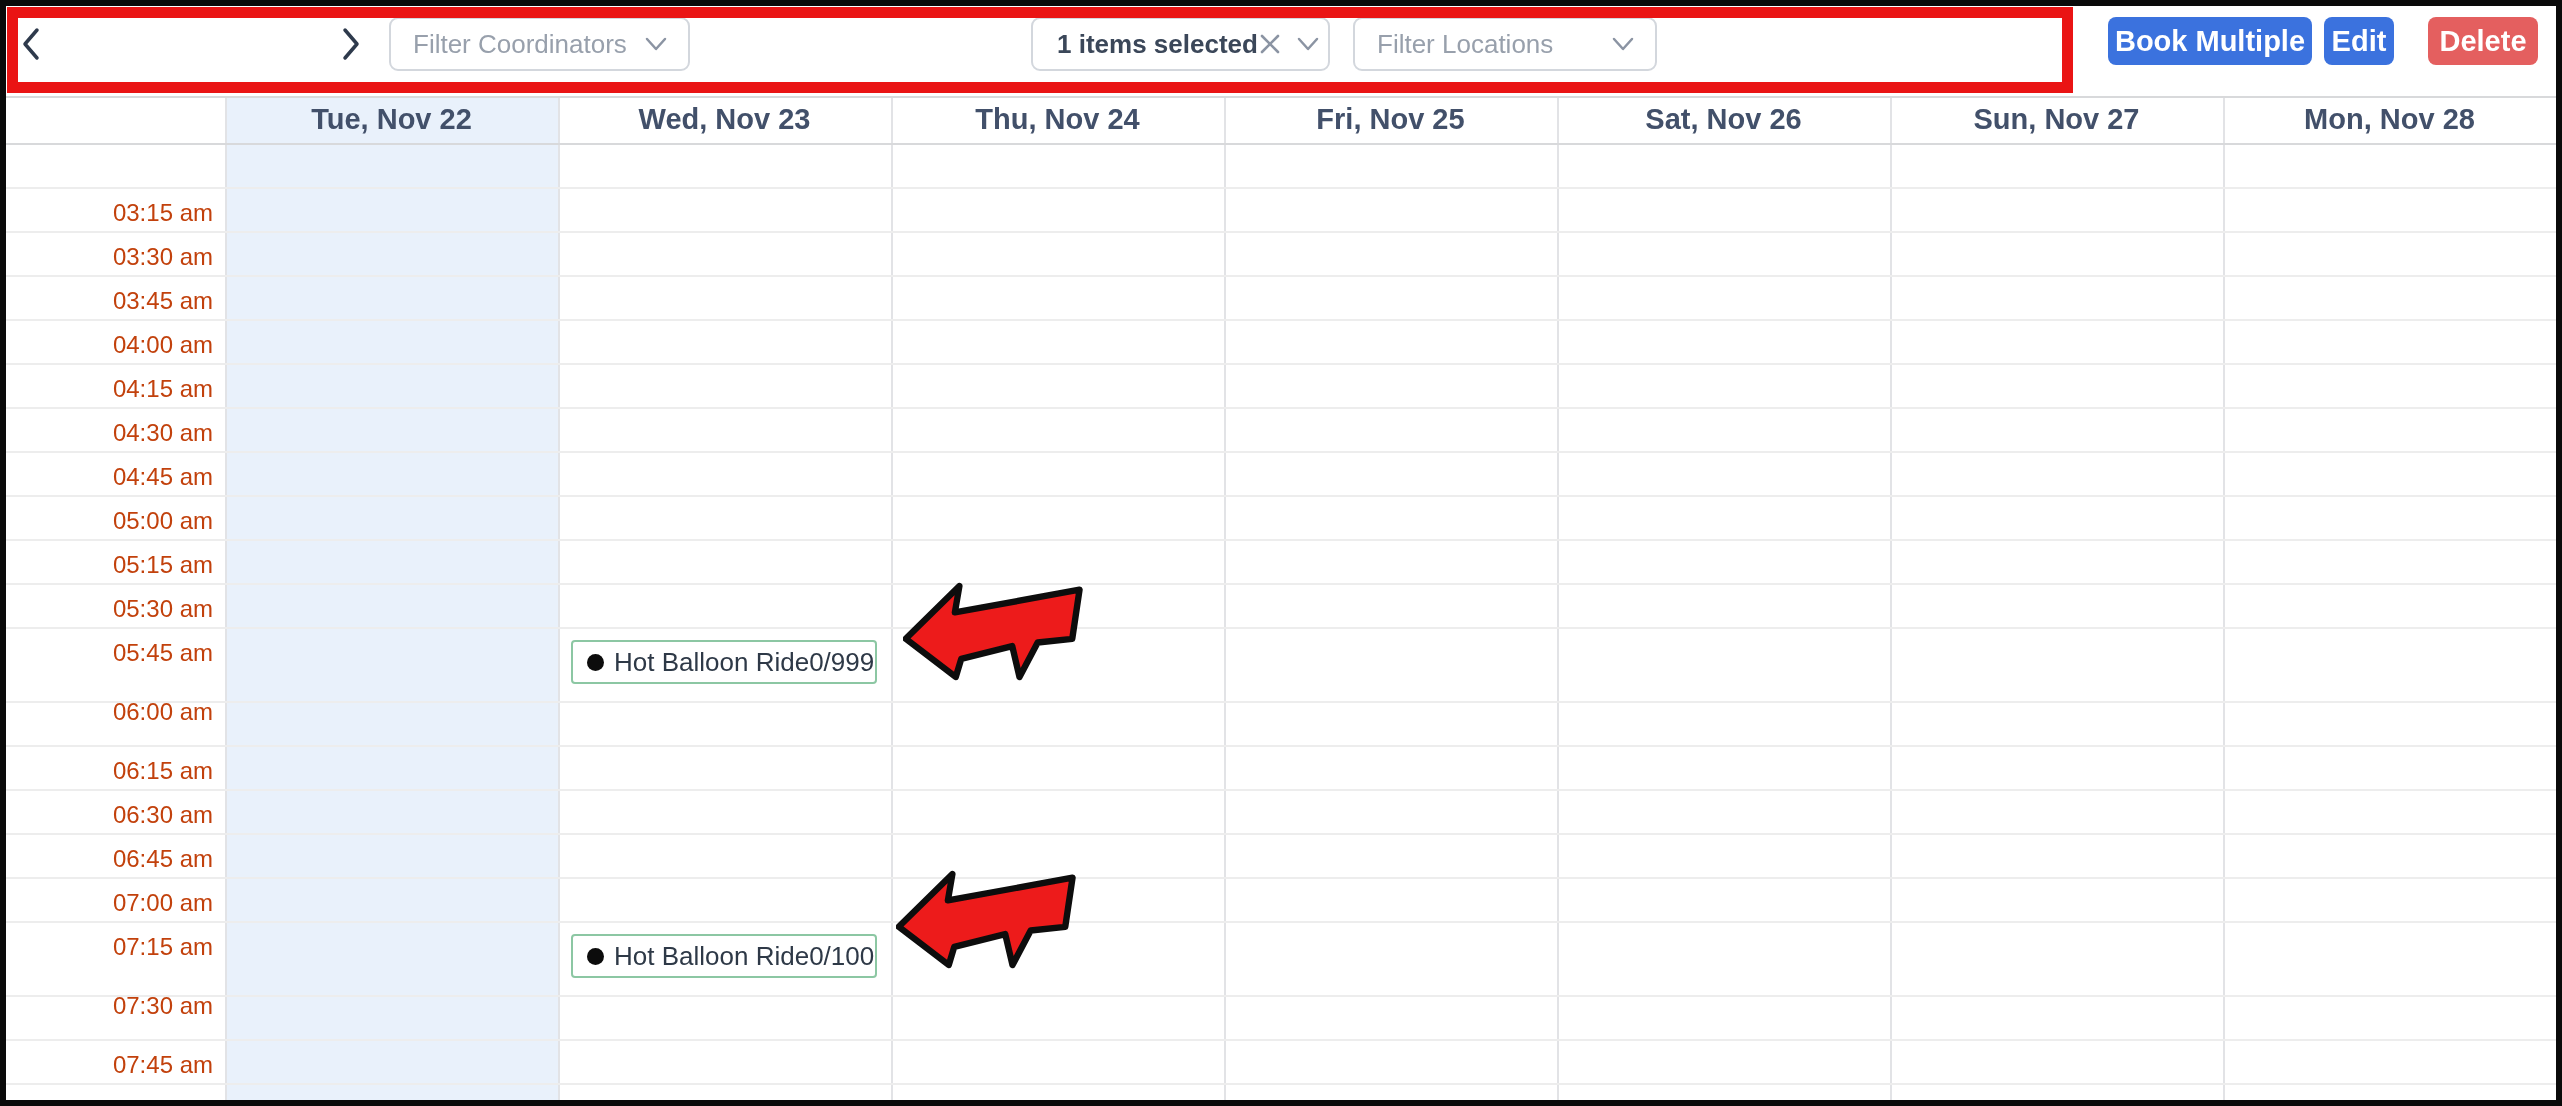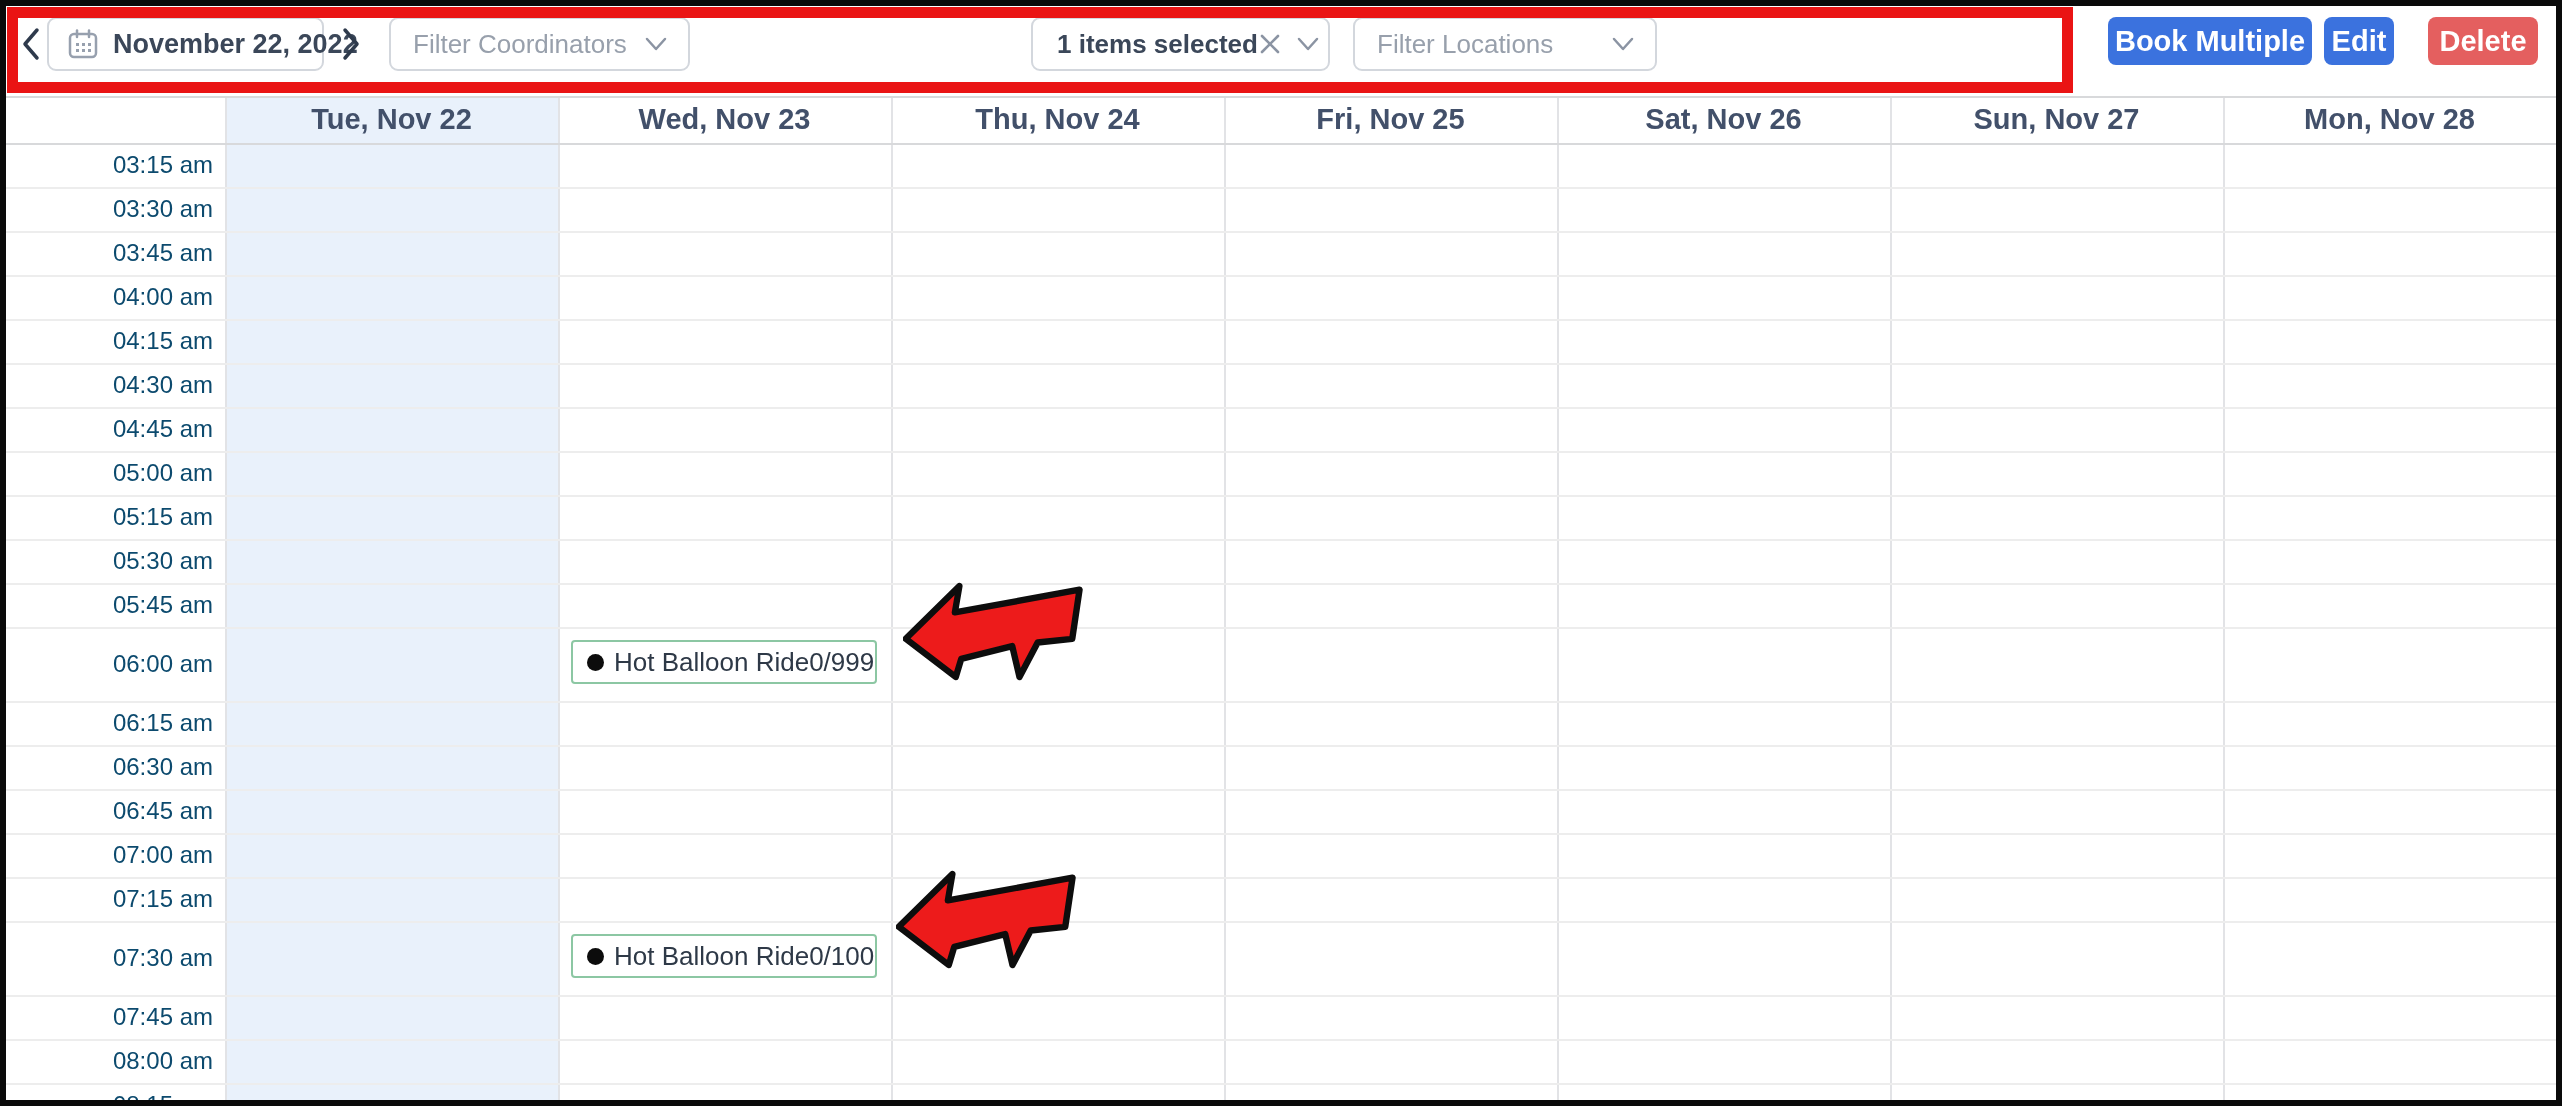--- a/index.html
+++ b/index.html
@@ -38,22 +38,22 @@
   
   .day-col{position:absolute;top:90px;height:1004px;border-left:2px solid #e2e3e6;background:#fff;}
   .day-col.today{background:#e9f1fb;}
   .hline{position:absolute;left:0;width:2550px;height:2px;background:#ededed;z-index:2;}
   .hline.strong{background:#d8d9db;}
   .day-head{
     position:absolute;top:90px;height:47px;display:flex;align-items:center;justify-content:center;
     font-size:29px;font-weight:700;color:#42506a;z-index:3;white-space:nowrap;
   }
   .time-label{
-    position:absolute;left:0;text-align:right;font-size:24px;color:#0c4a6e;z-index:3;
-    display:flex;align-items:center;justify-content:flex-end;white-space:nowrap;
+    position:absolute;left:0;text-align:right;font-size:24px;color:#c2410c;z-index:3;
+    display:flex;align-items:center;justify-content:flex-end;white-space:nowrap;margin-top:48px;
   }
   
   .event{
     position:absolute;height:44px;background:#fff;border:2px solid #8cc7a3;border-radius:4px;
     display:flex;align-items:center;padding:0 14px 0 14px;z-index:4;cursor:pointer;
   }
   .event .dot{width:17px;height:17px;border-radius:50%;background:#0c0c0c;flex:0 0 auto;margin-right:10px;}
   .event .title{font-size:26px;color:#2e3947;white-space:nowrap;}
   .event .count{font-size:26px;color:#2e3947;margin-left:auto;white-space:nowrap;}
   
@@ -66,36 +66,20 @@
 <div class="frame">
 
   <div class="toolbar">
 
     <div class="nav-chev" style="left:10px;">
       <svg width="20" height="34" viewBox="0 0 20 34">
         <polyline points="16,3 4,17 16,31" fill="none" stroke="#2e3a4c" stroke-width="3.5" stroke-linecap="round" stroke-linejoin="round"></polyline>
       </svg>
     </div>
 
-    <div class="tb-box" style="left:41px;width:277px;">
-      <svg class="cal-ic" width="32" height="32" viewBox="0 0 32 32">
-        <rect x="3" y="6" width="26" height="23" rx="4" fill="none" stroke="#97a0ae" stroke-width="2.5"></rect>
-        <line x1="10" y1="2.5" x2="10" y2="9" stroke="#97a0ae" stroke-width="2.5" stroke-linecap="round"></line>
-        <line x1="22" y1="2.5" x2="22" y2="9" stroke="#97a0ae" stroke-width="2.5" stroke-linecap="round"></line>
-        <g fill="#97a0ae">
-          <rect x="9" y="15" width="3" height="3"></rect>
-            <rect x="15" y="15" width="3" height="3"></rect>
-            <rect x="21" y="15" width="3" height="3"></rect>
-          <rect x="9" y="21" width="3" height="3"></rect>
-            <rect x="15" y="21" width="3" height="3"></rect>
-            <rect x="21" y="21" width="3" height="3"></rect>
-        </g>
-      </svg>
-      <span class="date-text">November 22, 2022</span>
-    </div>
 
     <div class="nav-chev" style="left:330px;">
       <svg width="20" height="34" viewBox="0 0 20 34">
         <polyline points="4,3 16,17 4,31" fill="none" stroke="#2e3a4c" stroke-width="3.5" stroke-linecap="round" stroke-linejoin="round"></polyline>
       </svg>
     </div>
 
     <div class="tb-box" style="left:383px;width:301px;">
       <span class="ph" style="margin-left:22px;">Filter Coordinators</span>
       <svg class="chev-down" width="24" height="16" viewBox="0 0 24 16">

